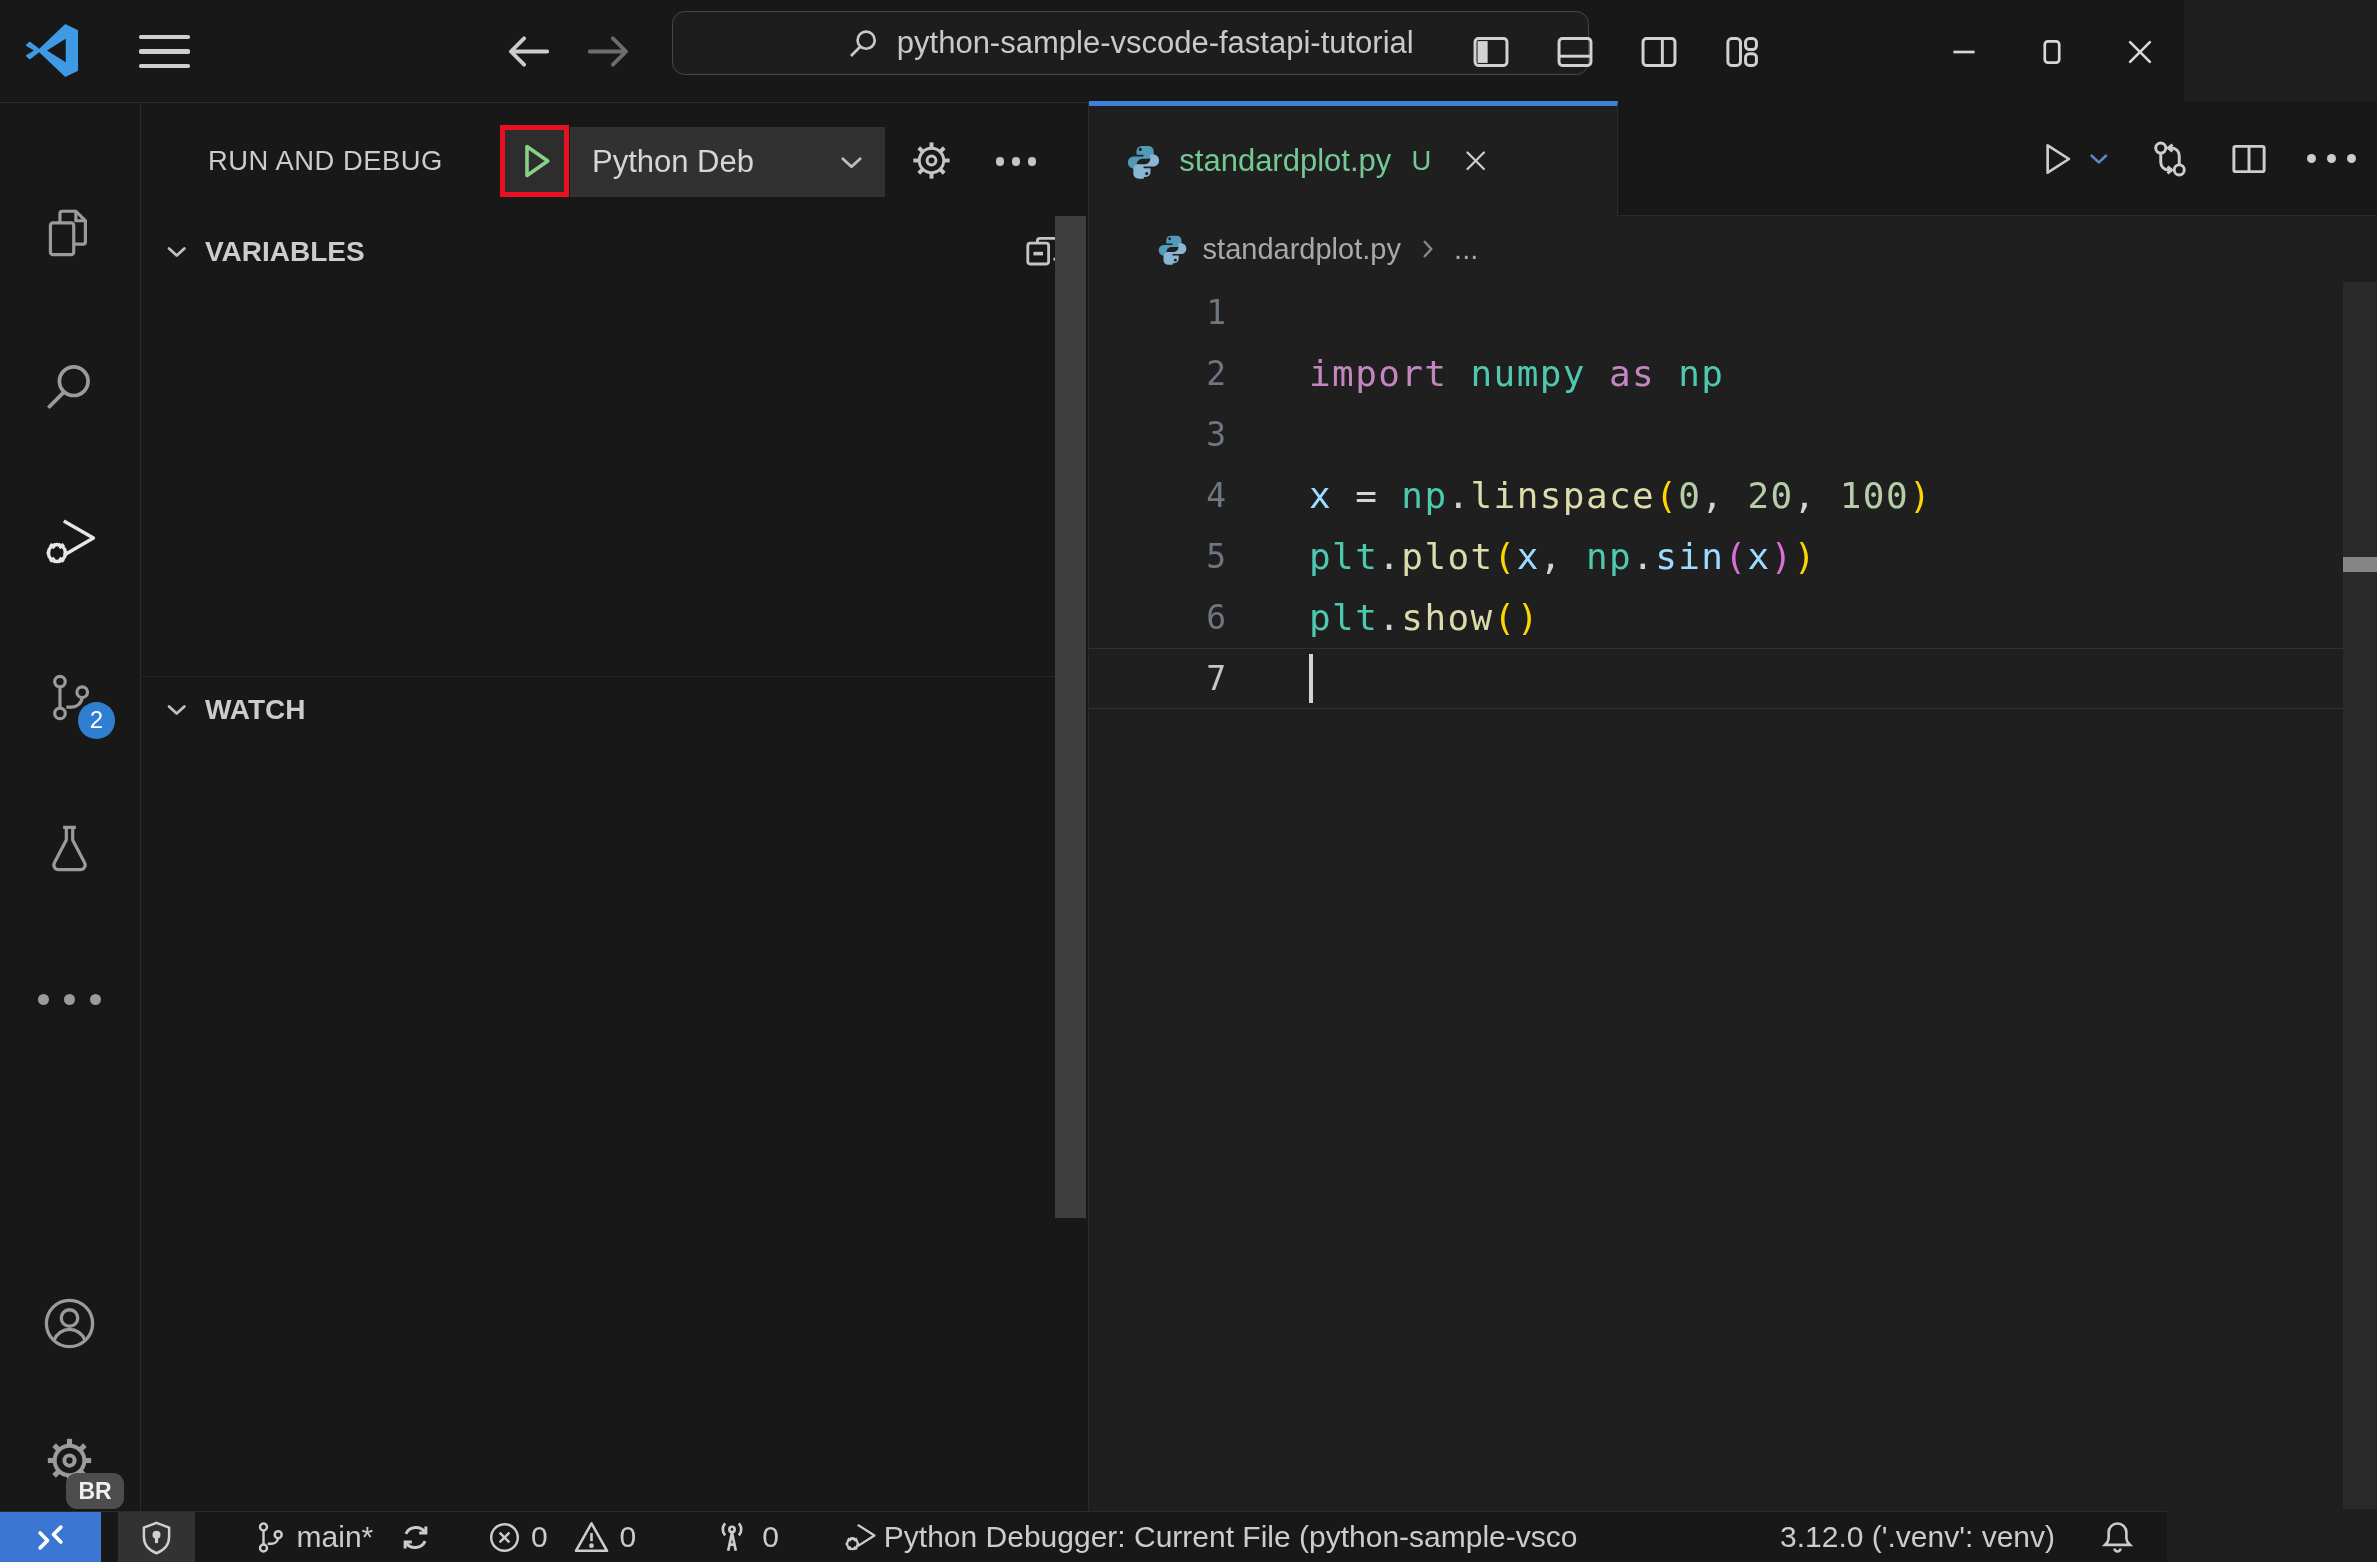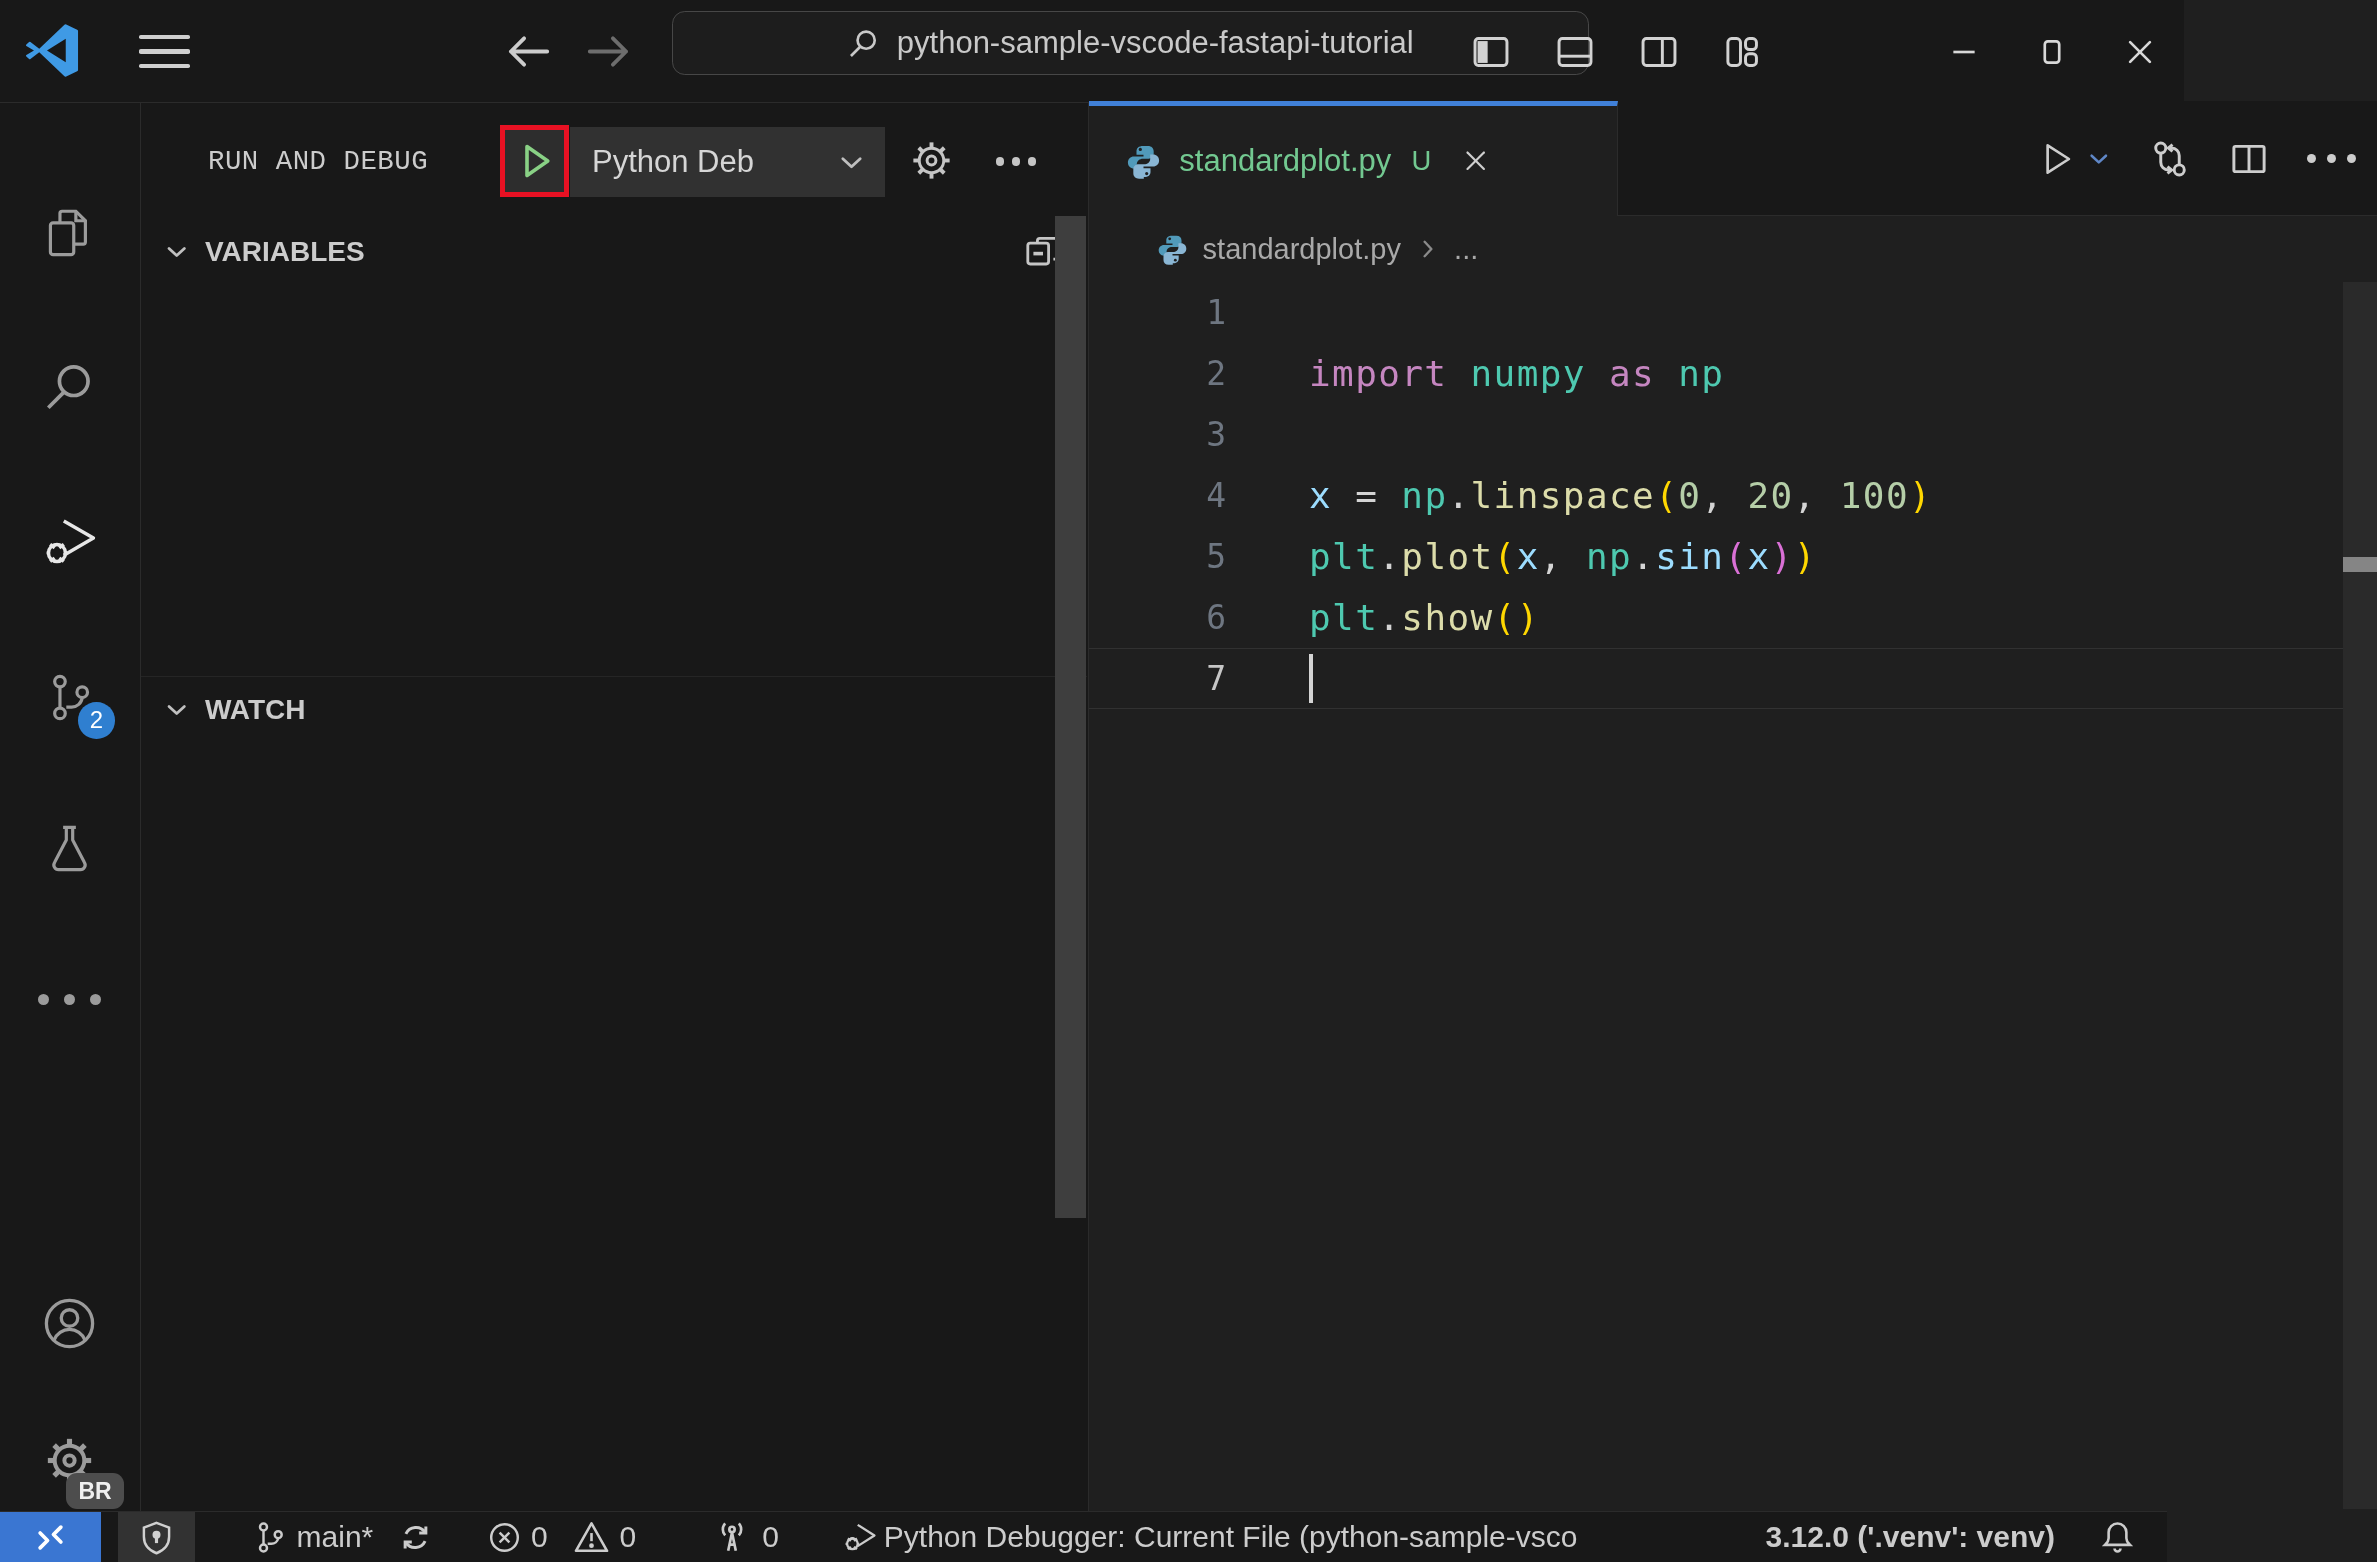--- a/index.html
+++ b/index.html
@@ -34,21 +34,21 @@
   .act-badge { position:absolute; right:24px; bottom:9.1px; min-width:37px; height:37px;
                border-radius:18.3px; background:var(--badge_blue,#2f7fd0); color:#fff;
                font-size:24px; display:flex; align-items:center; justify-content:center; }
   .br-badge { position:absolute; right:14.6px; bottom:1.8px; background:#4d4d4d; color:#f0f0f0;
               font-size:23px; font-weight:bold; padding:4.6px 12.8px; border-radius:11px; }
 
   
   #sidebar { position:absolute; left:141px; top:103px; width:948px; height:1408px;
              background:#181818; border-right:1.8px solid #2b2b2b; }
   #debug-toolbar-title { position:absolute; left:67px; top:0; height:116px; display:flex;
-                         align-items:center; font-size:27.4px; color:#cccccc; letter-spacing:0.5px;font-family:Liberation Mono, monospace; }
+                         align-items:center; font-size:27.4px; color:#cccccc; letter-spacing:0.5px; }
   #start-debug-btn { position:absolute; left:359px; top:22px; width:69px; height:72px;
                      background:#2d2d2d; border:5.5px solid var(--annotation_red,#e51400);
                      display:flex; align-items:center; justify-content:center; }
   #config-dropdown { position:absolute; left:429px; top:24px; width:315px; height:70px;
                      background:#313131; display:flex; align-items:center;
                      padding:0 18.3px 0 22px; font-size:31px; color:#d6d6d6; }
   #config-dropdown .chev { margin-left:auto; color:#bfbfbf; }
   #debug-gear { position:absolute; left:766px; top:33px; color:#c5c5c5; }
   #debug-more { position:absolute; left:843px; top:33px; width:64px; height:51px;
                 display:flex; align-items:center; justify-content:center; gap:8.2px; color:#c5c5c5; }
@@ -97,21 +97,21 @@
   #statusbar { position:absolute; left:0; top:1511px; width:2167px; height:51px;
                background:#181818; border-top:1.8px solid #2b2b2b; display:flex;
                align-items:center; font-size:30px; color:#cccccc; }
   .sb-item { display:flex; align-items:center; height:100%; }
   #sb-remote { width:101px; justify-content:center; background:var(--remote_blue,#3a76d2); color:#fff; }
   #sb-shield { width:77px; justify-content:center; background:#323232; margin-left:16.5px; color:#d0d0d0; }
   #sb-branch { margin-left:58px; gap:9.1px; }
   #sb-problems { margin-left:53px; gap:9.1px; }
   #sb-ports { margin-left:77px; gap:11px; }
   #sb-debugger { margin-left:62px; gap:5px; max-width:823px; overflow:hidden; white-space:nowrap; }
-  #sb-right { margin-left:auto; display:flex; align-items:center; gap:44px; padding-right:31px;font-weight:bold; }
+  #sb-right { margin-left:auto; display:flex; align-items:center; gap:44px; padding-right:31px; }
 </style>
 </head>
 <body>
 
 <div id="titlebar">
   <svg id="vscode-logo" viewBox="0 0 100 100">
     <path fill="#3f9ae5" d="M96.5 10.7 75.9.8a3 3 0 0 0-3.4.6L25 46.5 8.4 33.9a2 2 0 0 0-2.6.1L.7 38.6a2 2 0 0 0 0 3L15 50 .7 58.4a2 2 0 0 0 0 3l5.1 4.6a2 2 0 0 0 2.6.1L25 53.5l47.5 45.1a3 3 0 0 0 3.4.6l20.6-9.9a3 3 0 0 0 1.7-2.7V13.4a3 3 0 0 0-1.7-2.7ZM75 72.3 39.6 50 75 27.7Z"></path>
   </svg>
   <div id="menu-btn">
       <span></span>

